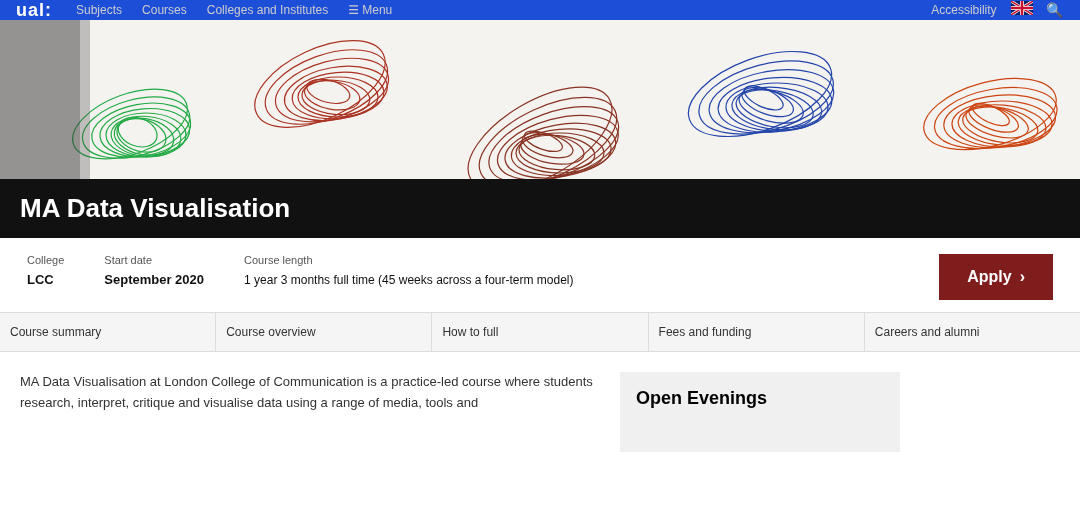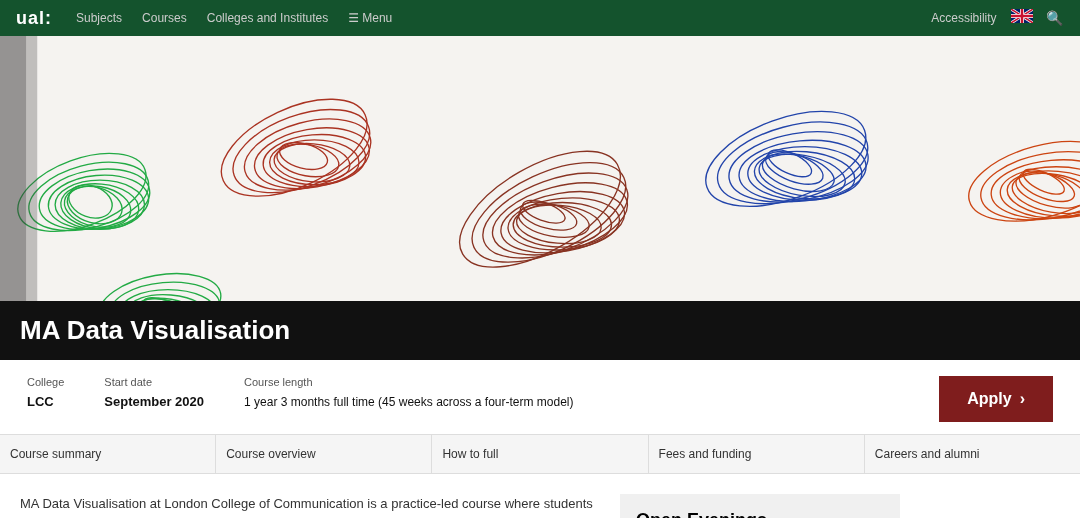--- a/index.html
+++ b/index.html
@@ -1,21 +1,21 @@
 <!DOCTYPE html>
 <html><head>
   <meta charset="utf-8">
   <style>
     * { margin: 0; padding: 0; box-sizing: border-box; }
     body { font-family: Arial, sans-serif; width: 1080px; overflow-x: hidden; background: #fff; }
 
     
     nav {
-      background: #14532d;
-      height: 36px;
+      background: #1d4ed8;
+      height: 20px;
       display: flex;
       align-items: center;
       padding: 0 16px;
       position: relative;
       z-index: 10;
     }
     .nav-logo {
       color: #fff;
       font-weight: bold;
       font-size: 18px;
@@ -45,21 +45,21 @@
     }
     .search-icon-nav {
       color: #fff;
       font-size: 14px;
       cursor: pointer;
     }
 
     
     .hero {
       position: relative;
-      height: 324px;
+      height: 218px;
       background: #f0f0f0;
       overflow: hidden;
     }
     .hero-art {
       width: 100%;
       height: 100%;
       position: absolute;
       top: 0; left: 0;
     }
     .hero-title-bar {

